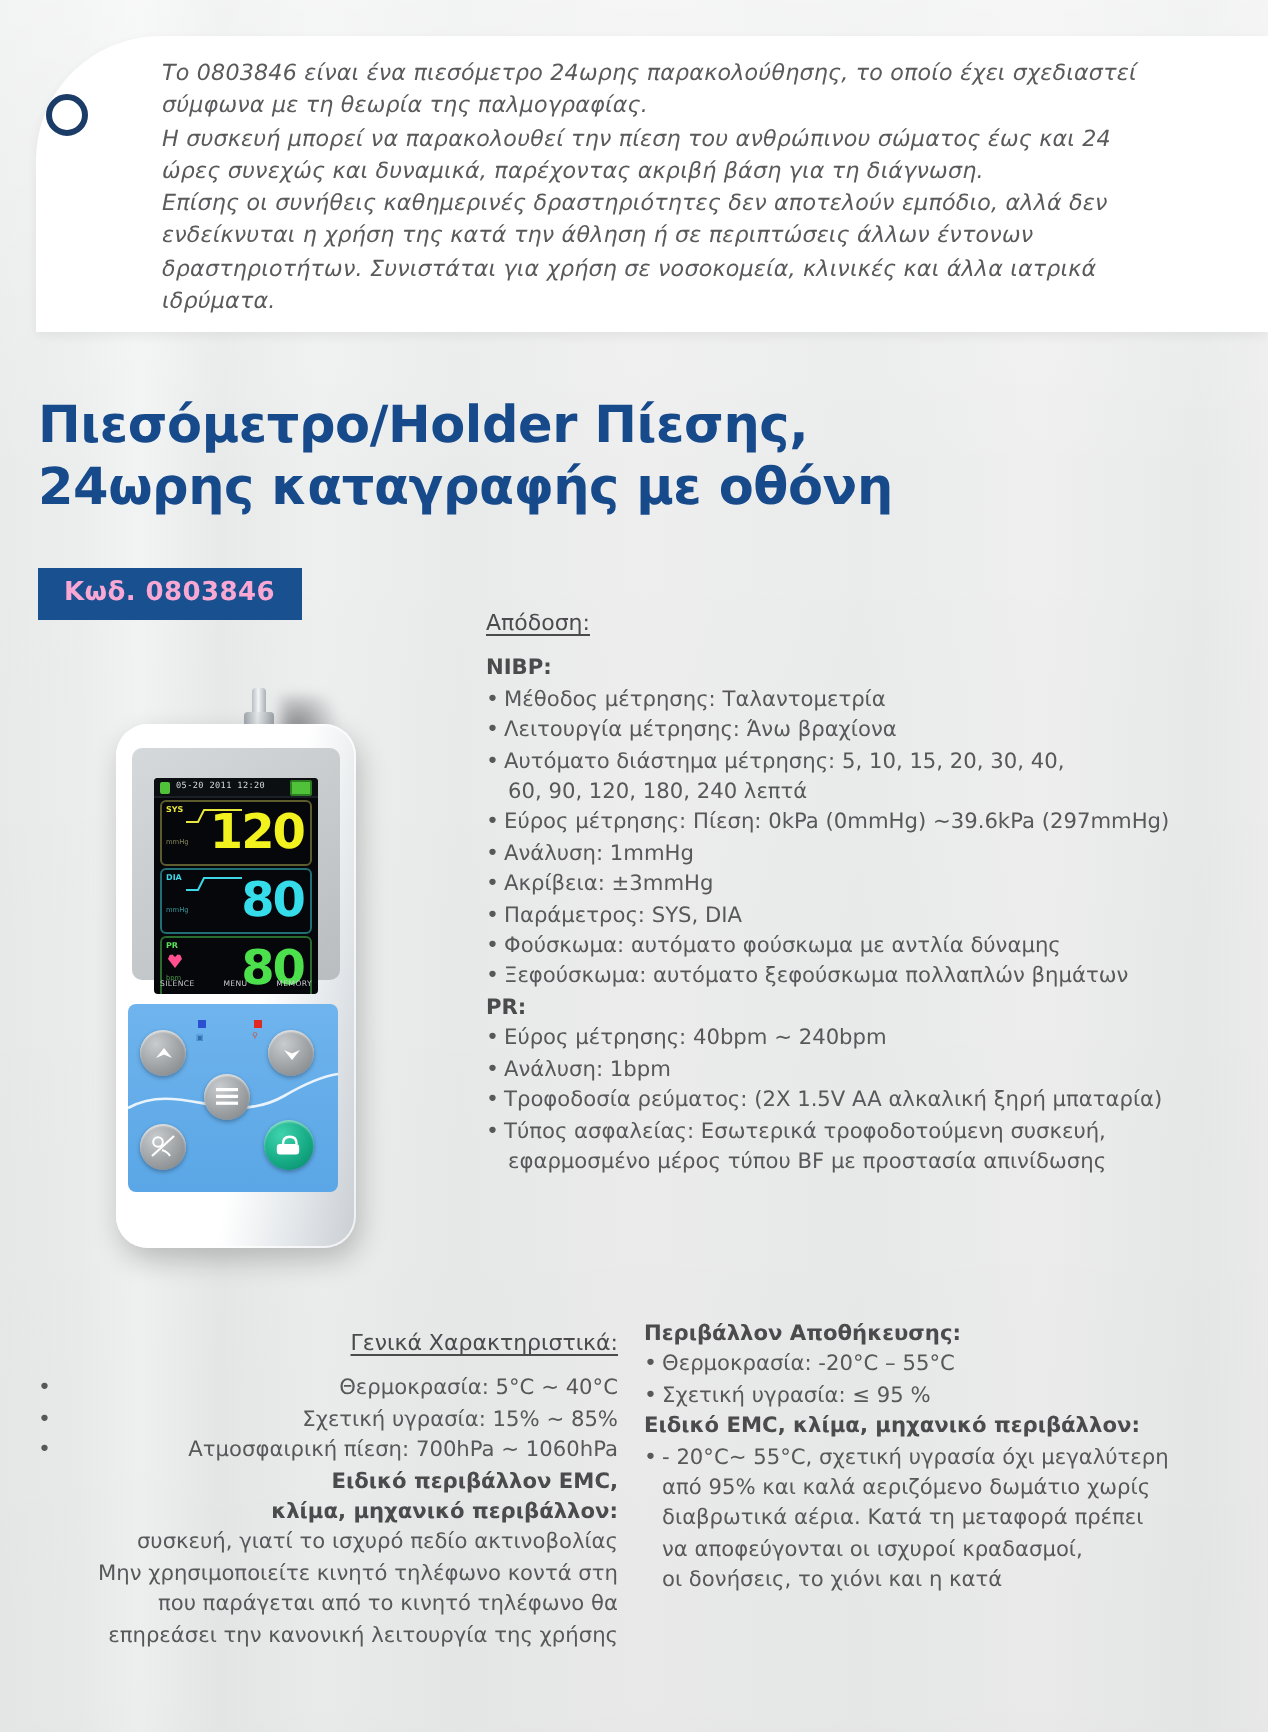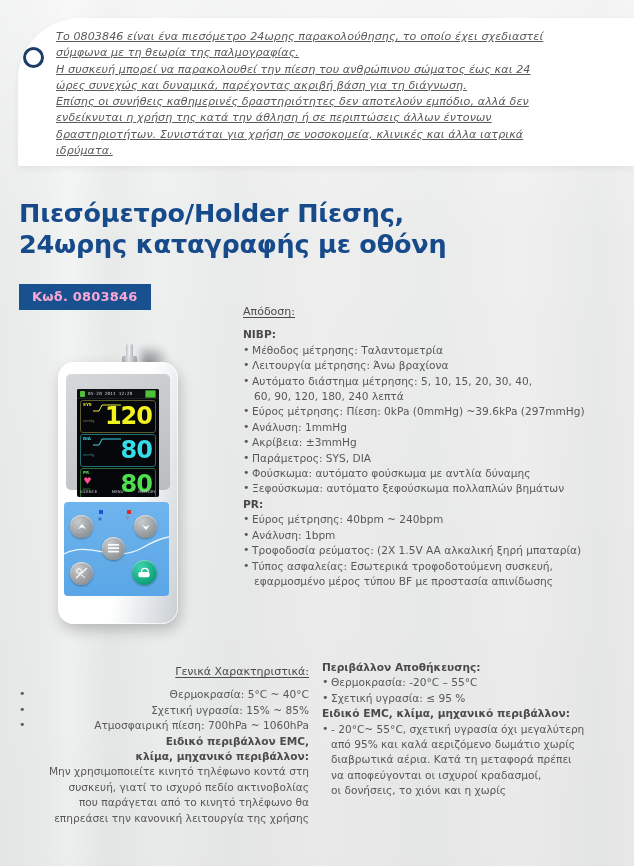--- a/index.html
+++ b/index.html
@@ -35,26 +35,25 @@
   .intro-card .rb{
     position:absolute;right:0;bottom:0;width:60px;height:60px;
     background:#ffffff;border-bottom-right-radius:58px;
   }
   .intro-ring{
     position:absolute;left:23px;top:47px;width:21px;height:21px;
     border:3px solid #1c3c68;border-radius:50%;
     box-sizing:border-box;z-index:3;
   }
   .intro-text{
-    position:absolute;left:56px;top:29px;width:500px;
+    position:absolute;left:81px;top:29px;width:500px;
     font-family:"DejaVu Sans","Liberation Sans",sans-serif;
     font-style:italic;font-size:11.1px;line-height:16.3px;
     color:#5a5a5c;letter-spacing:.1px;
     z-index:3;
-    text-decoration:underline;
   }
   .intro-text p{margin:0;}
 
   
   .title{
     position:absolute;left:19px;top:198px;width:600px;
     font-size:25.5px;line-height:31px;font-weight:bold;
     color:#174a8b;letter-spacing:-.2px;z-index:3;
   }
   .code-badge{
@@ -316,29 +315,29 @@
     </div>
 </div>
 
 <div class="bottom-left">
   <div class="sec-head">Γενικά Χαρακτηριστικά:</div>
   <div class="spec-li">Θερμοκρασία: 5°C ~ 40°C</div>
   <div class="spec-li">Σχετική υγρασία: 15% ~ 85%</div>
   <div class="spec-li">Ατμοσφαιρική πίεση: 700hPa ~ 1060hPa</div>
   <div class="grp-head">Ειδικό περιβάλλον EMC,</div>
   <div class="grp-head">κλίμα, μηχανικό περιβάλλον:</div>
+  <div class="plain">συσκευή, γιατί το ισχυρό πεδίο ακτινοβολίας</div>
   <div class="plain">Μην χρησιμοποιείτε κινητό τηλέφωνο κοντά στη</div>
-  <div class="plain">συσκευή, γιατί το ισχυρό πεδίο ακτινοβολίας</div>
   <div class="plain">που παράγεται από το κινητό τηλέφωνο θα</div>
   <div class="plain">επηρεάσει την κανονική λειτουργία της χρήσης</div>
 </div>
 
 <div class="bottom-right">
   <div class="grp-head">Περιβάλλον Αποθήκευσης:</div>
   <div class="spec-li">Θερμοκρασία: -20°C – 55°C</div>
   <div class="spec-li">Σχετική υγρασία: ≤ 95 %</div>
   <div class="grp-head">Ειδικό EMC, κλίμα, μηχανικό περιβάλλον:</div>
   <div class="spec-li">- 20°C~ 55°C, σχετική υγρασία όχι μεγαλύτερη</div>
   <div class="plain" style="padding-left:9px">από 95% και καλά αεριζόμενο δωμάτιο χωρίς</div>
   <div class="plain" style="padding-left:9px">διαβρωτικά αέρια. Κατά τη μεταφορά πρέπει</div>
   <div class="plain" style="padding-left:9px">να αποφεύγονται οι ισχυροί κραδασμοί,</div>
-  <div class="plain" style="padding-left:9px">οι δονήσεις, το χιόνι και η χωρίς</div>
+  <div class="plain" style="padding-left:9px">οι δονήσεις, το χιόνι και η κατά</div>
 </div>
 
 </body></html>

